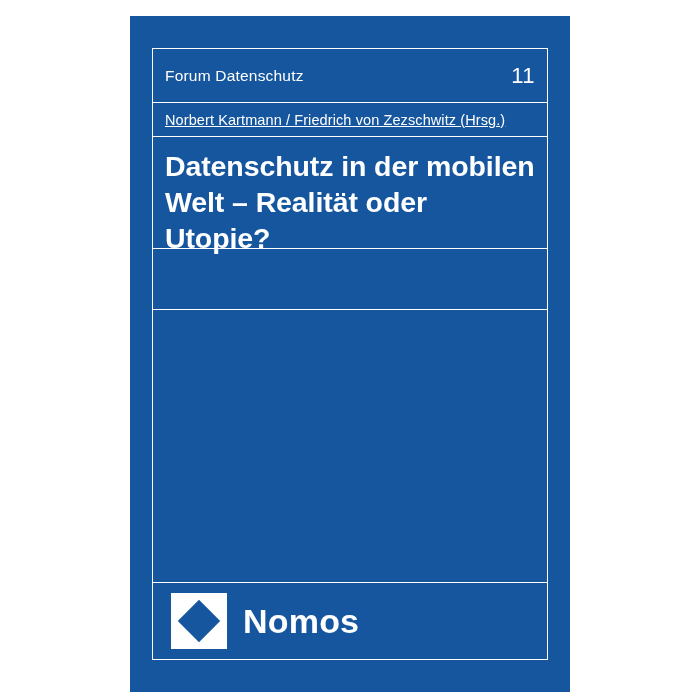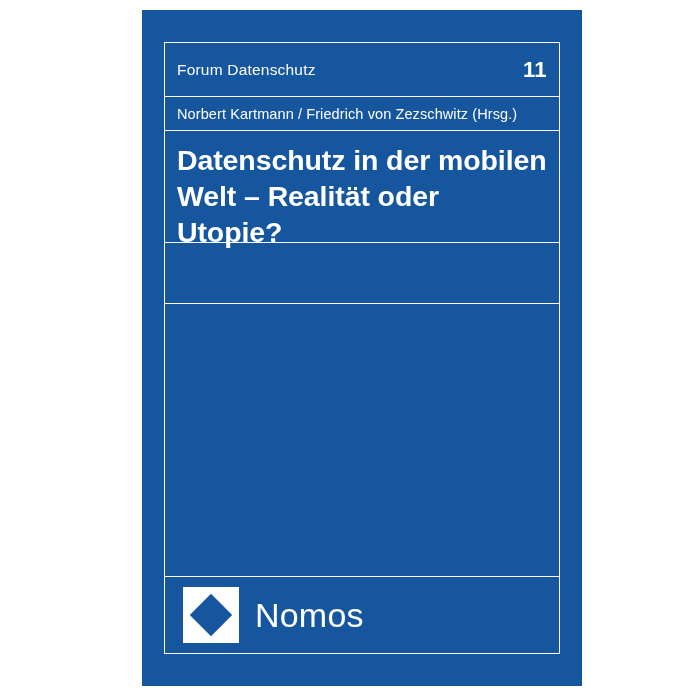--- a/index.html
+++ b/index.html
@@ -16,26 +16,25 @@
     width: 700px;
     height: 700px;
     background: #ffffff;
     overflow: hidden;
   }
 
   
   .cover {
     position: absolute;
     left: 130px;
-    top: 10px;
+    top: 16px;
     width: 440px;
     height: 676px;
     background: #15569e;
     box-sizing: border-box;
-    margin-left: 12px;
   }
 
   
   .frame {
     position: absolute;
     left: 22px;
     top: 32px;
     width: 396px;
     height: 612px;
     border: 1px solid #ffffff;
@@ -59,36 +58,37 @@
     padding: 0 12px 0 12px;
   }
   .series-title {
     color: #ffffff;
     font-size: 15.5px;
     letter-spacing: 0.2px;
   }
   .series-number {
     color: #ffffff;
     font-size: 22px;
-    font-weight: bold;
+    font-weight: normal;
     letter-spacing: 0.4px;
     text-align: center;
   }
 
   
   .band-editors {
     height: 34px;
     display: flex;
     align-items: center;
     padding: 0 12px;
   }
   .editors {
     color: #ffffff;
     font-size: 14.5px;
     letter-spacing: 0.1px;
+    text-decoration: underline;
   }
 
   
   .band-title {
     height: 112px;
     padding: 12px 12px 0 12px;
   }
   .title-text {
     color: #ffffff;
     font-size: 28.5px;
@@ -129,21 +129,21 @@
   }
   .nomos-logo .diamond {
     width: 30px;
     height: 30px;
     background: #15569e;
     transform: rotate(45deg);
   }
   .publisher-name {
     color: #ffffff;
     font-size: 34px;
-    font-weight: normal;
+    font-weight: bold;
     margin-left: 16px;
     letter-spacing: 0.2px;
   }
 </style>
 </head>
 <body>
 
 <div id="page">
 
   <div class="cover">

